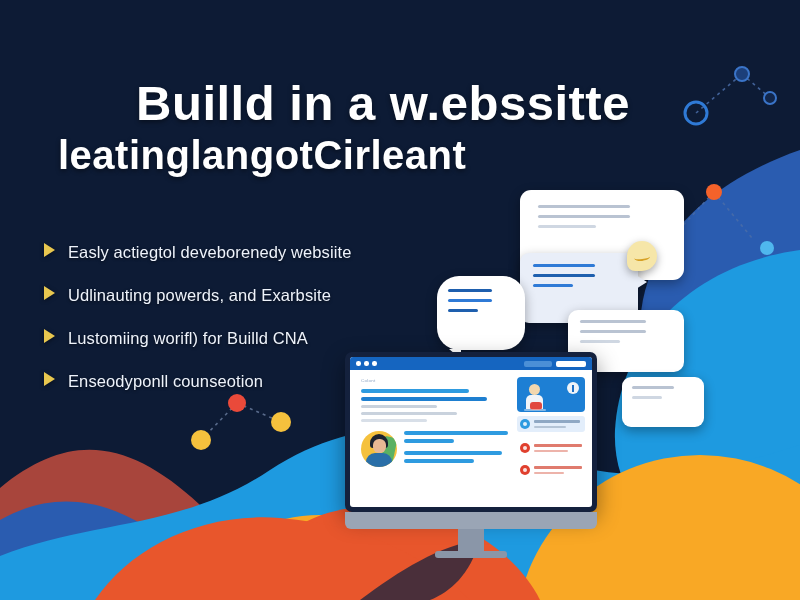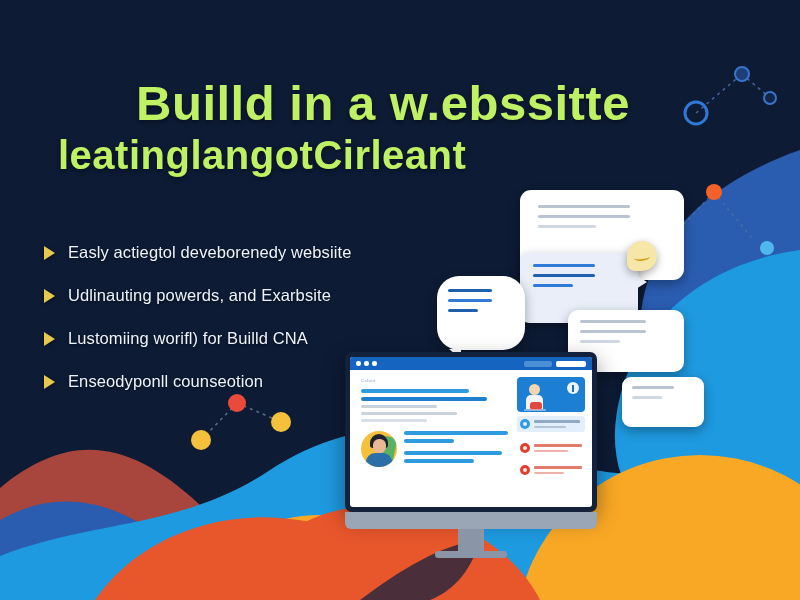--- a/index.html
+++ b/index.html
@@ -3,28 +3,28 @@
 <meta charset="utf-8">
 <style>
   html,body{margin:0;padding:0;background:#0b1730;}
   body{width:800px;height:600px;overflow:hidden;font-family:"Liberation Sans",sans-serif;}
   .stage{position:relative;width:800px;height:600px;background:#0d1b35;overflow:hidden;}
   .layer{position:absolute;inset:0;}
   svg.layer{display:block;}
 
   
   .headline{position:absolute;left:58px;top:78px;width:620px;z-index:30;}
-  .hl-line{font-weight:bold;color:#bef264;letter-spacing:.5px;line-height:1.04;
+  .hl-line{font-weight:bold;color:#ffffff;letter-spacing:.5px;line-height:1.04;
            text-shadow:0 2px 5px rgba(0,0,0,.45);}
   .hl-1{font-size:49px;text-align:center;padding-left:30px;}
   .hl-2{font-size:40px;text-align:left;margin-top:6px;}
 
   
   .bullets{position:absolute;left:44px;top:243px;width:380px;z-index:30;}
-  .bullet{display:flex;align-items:center;margin-bottom:24px;}
+  .bullet{display:flex;margin-bottom:24px;}
   .bullet-mark{width:0;height:0;border-left:11px solid #e8c74f;
                border-top:7px solid transparent;border-bottom:7px solid transparent;
                margin-right:13px;flex:0 0 auto;filter:drop-shadow(0 1px 2px rgba(0,0,0,.5));}
   .bullet-text{color:#eef3fb;font-size:16.5px;letter-spacing:.1px;
                text-shadow:0 1px 3px rgba(0,0,0,.55);white-space:nowrap;}
 
   
   .bubble{position:absolute;background:#ffffff;z-index:25;
           box-shadow:0 4px 12px rgba(0,0,0,.33);}
   .bubble .ln{height:3px;border-radius:2px;margin-bottom:7px;}

